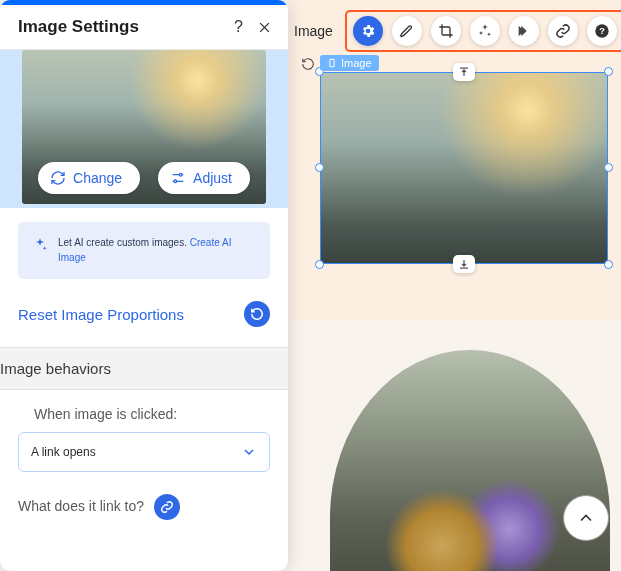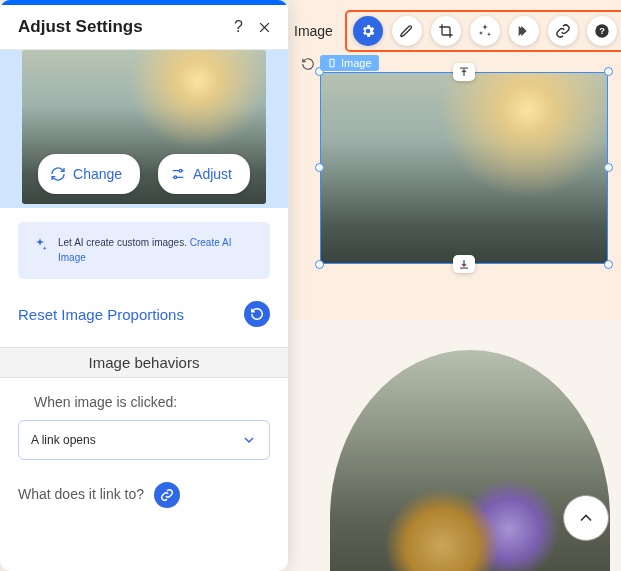--- a/index.html
+++ b/index.html
@@ -72,21 +72,21 @@
     .preview-buttons {
       position: absolute;
       left: 0; right: 0; bottom: 14px;
       display: flex;
       justify-content: center;
       gap: 18px;
     }
     .pill-btn {
       background: #fff;
       border-radius: 18px;
-      height: 40px;
+      height: 32px;
       padding: 0 18px 0 12px;
       display: flex;
       align-items: center;
       gap: 7px;
       color: #2f68e6;
       font-size: 14px;
       font-weight: 500;
       cursor: pointer;
       box-shadow: 0 1px 4px rgba(0,0,0,0.12);
       border: none;
@@ -127,22 +127,21 @@
       background: #2f68e6;
       border-radius: 50%;
       display: flex; align-items: center; justify-content: center;
       color: #fff;
       cursor: pointer;
     }
     .section-header {
       background: #f3f3f3;
       border-top: 1px solid #e2e2e2;
       border-bottom: 1px solid #e2e2e2;
-      text-align: center;
-      padding: 6px 0;
+      padding: 12px 0;
       font-size: 15px;
       color: #3a3a3a;
     }
     .field-group {
       padding: 16px 18px 0 18px;
     }
     .field-label {
       color: #5a5a5a;
       font-size: 14px;
       margin-bottom: 10px;
@@ -403,21 +402,21 @@
           <circle cx="12" cy="12" r="10"></circle>
           <text x="12" y="17" text-anchor="middle" font-size="14" fill="#fff" font-family="Arial" font-weight="bold">?</text>
         </svg>
     </div>
   </div>
 </div>
 
 <div class="panel">
   <div class="panel-topbar"></div>
   <div class="panel-header">
-    <div class="panel-title">Adjust Settings</div>
+    <div class="panel-title">Image Settings</div>
     <div class="panel-header-actions">
       <span class="help-icon">?</span>
       <span class="close-icon">
         <svg viewBox="0 0 24 24" width="15" height="15" stroke="currentColor" stroke-width="2.2" fill="none">
             <path d="M5 5l14 14M19 5L5 19"></path>
           </svg>
       </span>
     </div>
   </div>
 

